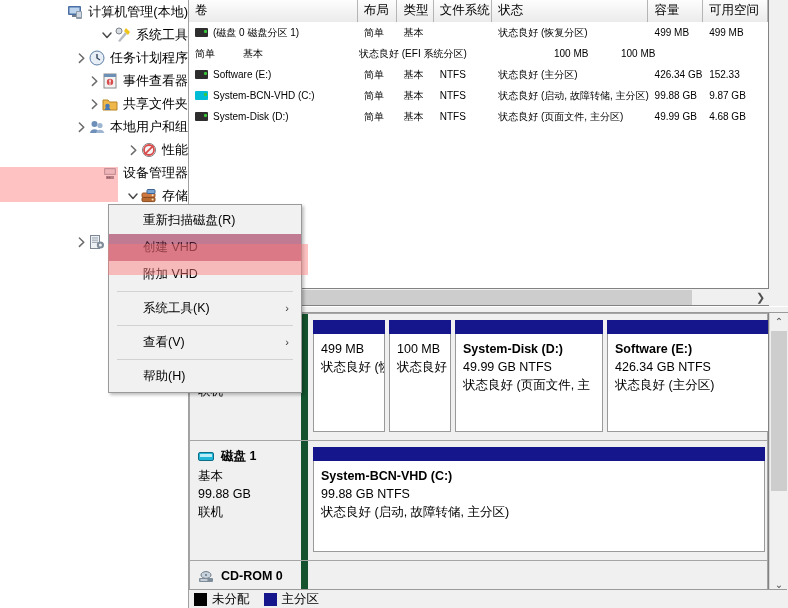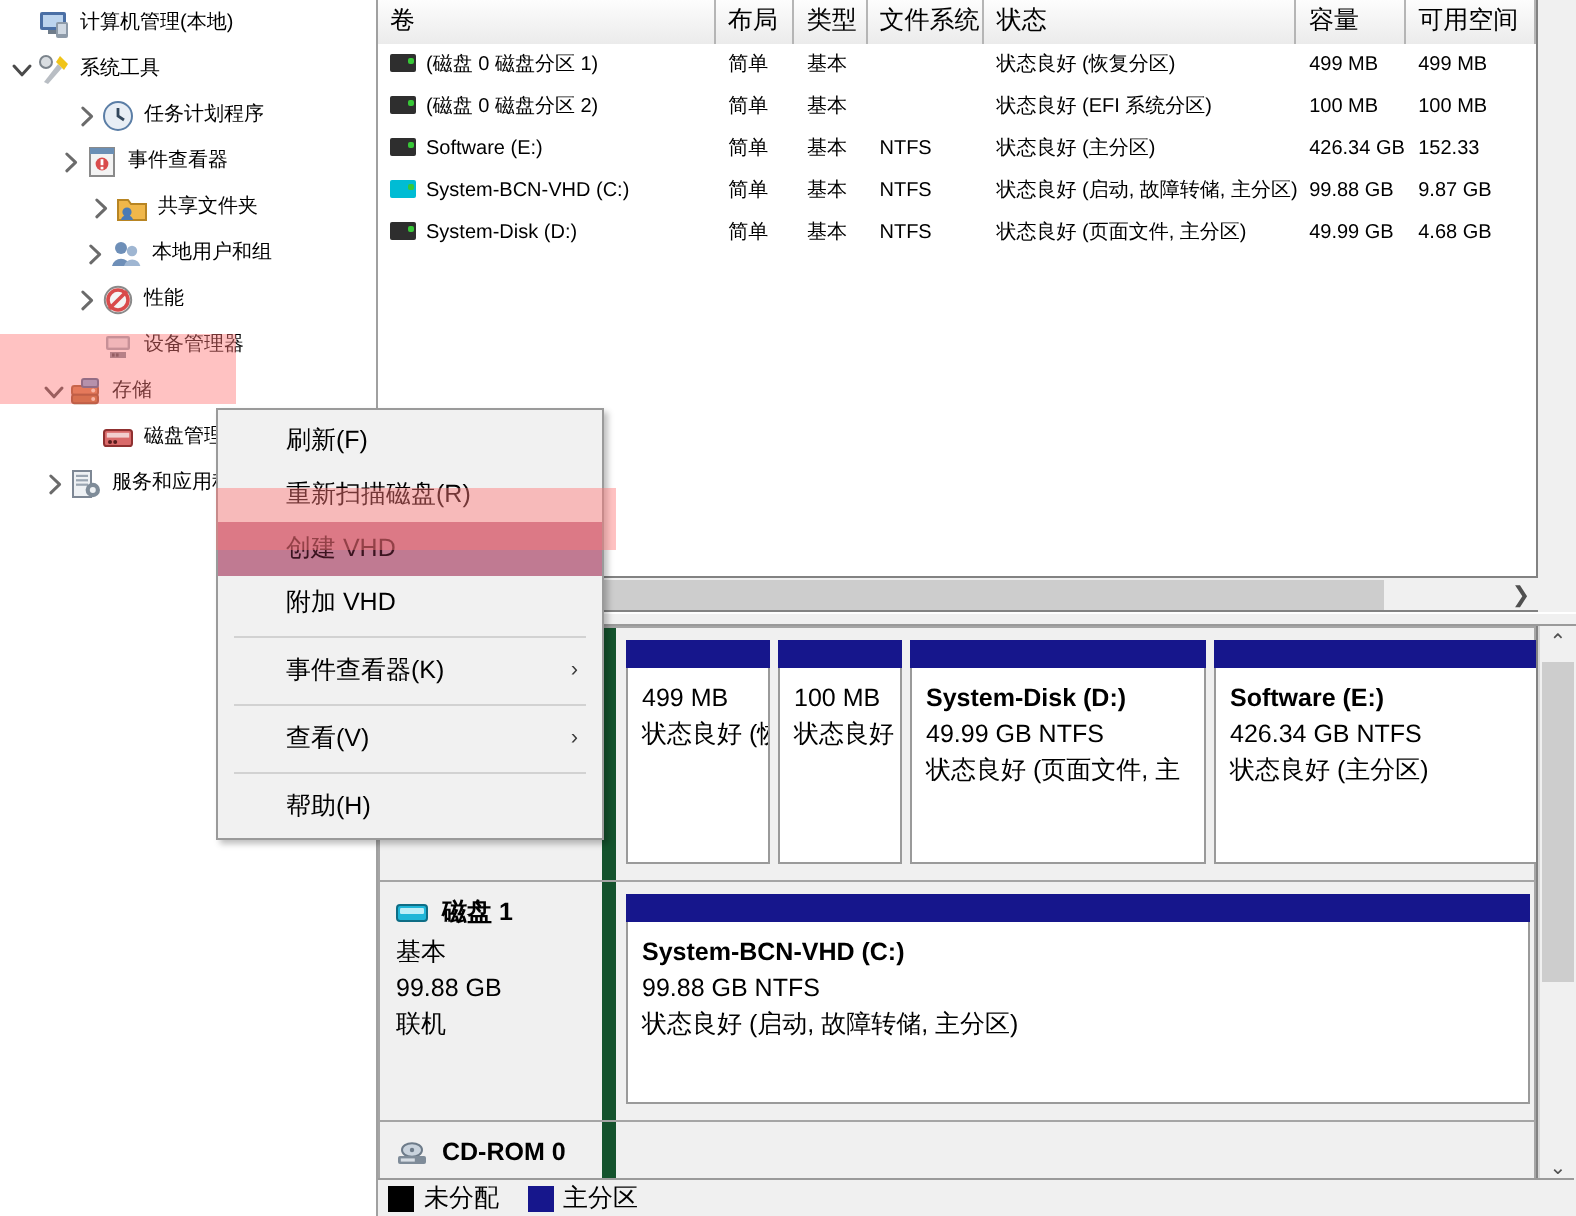--- a/index.html
+++ b/index.html
@@ -12,21 +12,21 @@
   #root{position:relative;width:788px;height:608px;}
 
   
   #tree-pane{
     position:absolute;left:0;top:0;width:188px;height:608px;
     background:#ffffff;border-right:1px solid #a0a0a0;
     overflow:hidden;
   }
   .tnode{
     position:relative;height:23px;display:flex;align-items:center;
-    white-space:nowrap;font-size:10px;line-height:23px;
+    white-space:nowrap;font-size:13px;line-height:23px;justify-content:flex-end;
   }
   .tw{display:inline-flex;align-items:center;justify-content:center;
       width:14px;height:23px;flex:0 0 14px;color:#5a5a5a;font-size:10px;}
   .tw svg{display:block;}
   .ticon{width:17px;height:17px;flex:0 0 17px;margin-right:5px;
          display:inline-flex;align-items:center;justify-content:center;}
   .tlabel{flex:0 0 auto;}
 
   
   .ic{display:block;}
@@ -318,21 +318,20 @@
           <div class="vrow">
             <div class="vc" style="width: 211px;"><span class="volicon" style="background: rgb(46, 46, 46);"><i></i></span><span>(磁盘 0 磁盘分区 1)</span></div>
             <div class="vc" style="width: 48px;">简单</div>
             <div class="vc" style="width: 44px;">基本</div>
             <div class="vc" style="width: 72px;"></div>
             <div class="vc" style="width: 195px;">状态良好 (恢复分区)</div>
             <div class="vc" style="width: 67px;">499 MB</div>
             <div class="vc" style="width: 80px;">499 MB</div>
           </div>
           <div class="vrow">
-            <div class="vc" style="width: 211px;"><span class="volicon" style="background: rgb(46, 46, 46);"><i></i></span><span>(磁盘 0 磁盘分区 2)</span></div>
             <div class="vc" style="width: 48px;">简单</div>
             <div class="vc" style="width: 44px;">基本</div>
             <div class="vc" style="width: 72px;"></div>
             <div class="vc" style="width: 195px;">状态良好 (EFI 系统分区)</div>
             <div class="vc" style="width: 67px;">100 MB</div>
             <div class="vc" style="width: 80px;">100 MB</div>
           </div>
           <div class="vrow">
             <div class="vc" style="width: 211px;"><span class="volicon" style="background: rgb(46, 46, 46);"><i></i></span><span>Software (E:)</span></div>
             <div class="vc" style="width: 48px;">简单</div>
@@ -466,26 +465,25 @@
           <span>未分配</span>
         </div>
         <div class="lg">
           <span class="lgsw" style="background: rgb(22, 22, 140);"></span>
           <span>主分区</span>
         </div>
       </div>
   </div>
 
   <div id="ctxmenu">
-      <div class="mi"><span>刷新(F)</span></div>
       <div class="mi"><span>重新扫描磁盘(R)</span></div>
       <div class="mi" id="mi-create"><span>创建 VHD</span></div>
       <div class="mi"><span>附加 VHD</span></div>
       <div class="msep"></div>
-      <div class="mi"><span>事件查看器(K)</span><span class="sub">›</span></div>
+      <div class="mi"><span>系统工具(K)</span><span class="sub">›</span></div>
       <div class="msep"></div>
       <div class="mi"><span>查看(V)</span><span class="sub">›</span></div>
       <div class="msep"></div>
       <div class="mi"><span>帮助(H)</span></div>
     </div>
 
   <div class="hl" id="hl-tree"></div>
   <div class="hl" id="hl-menu"></div>
 
 </div>

